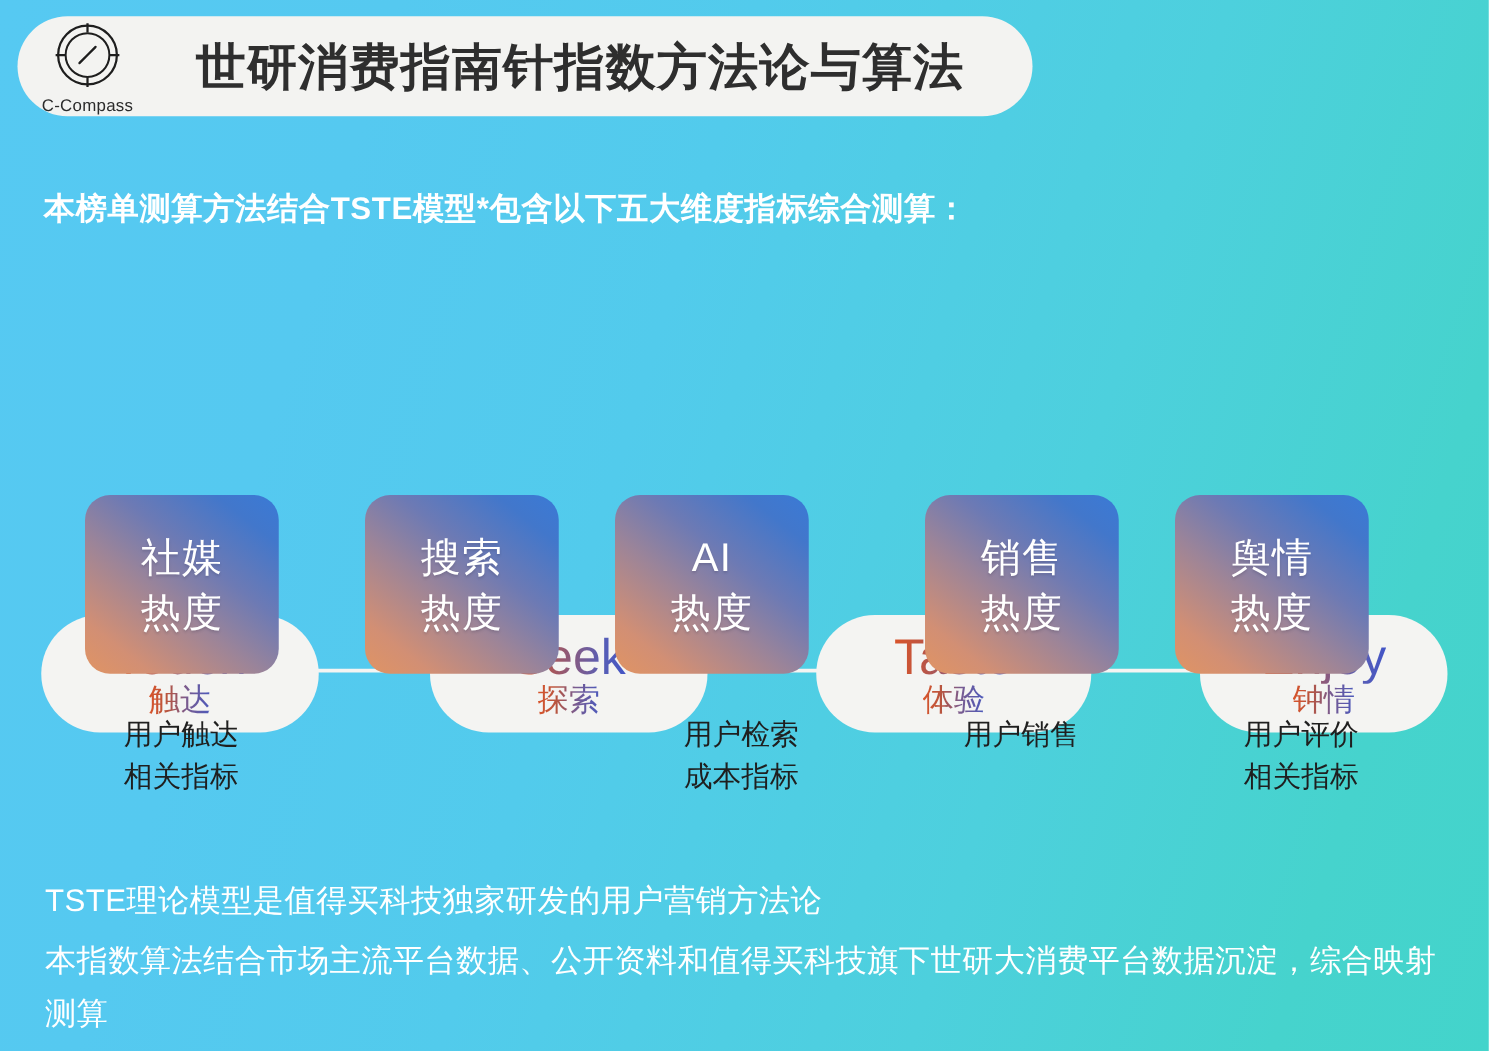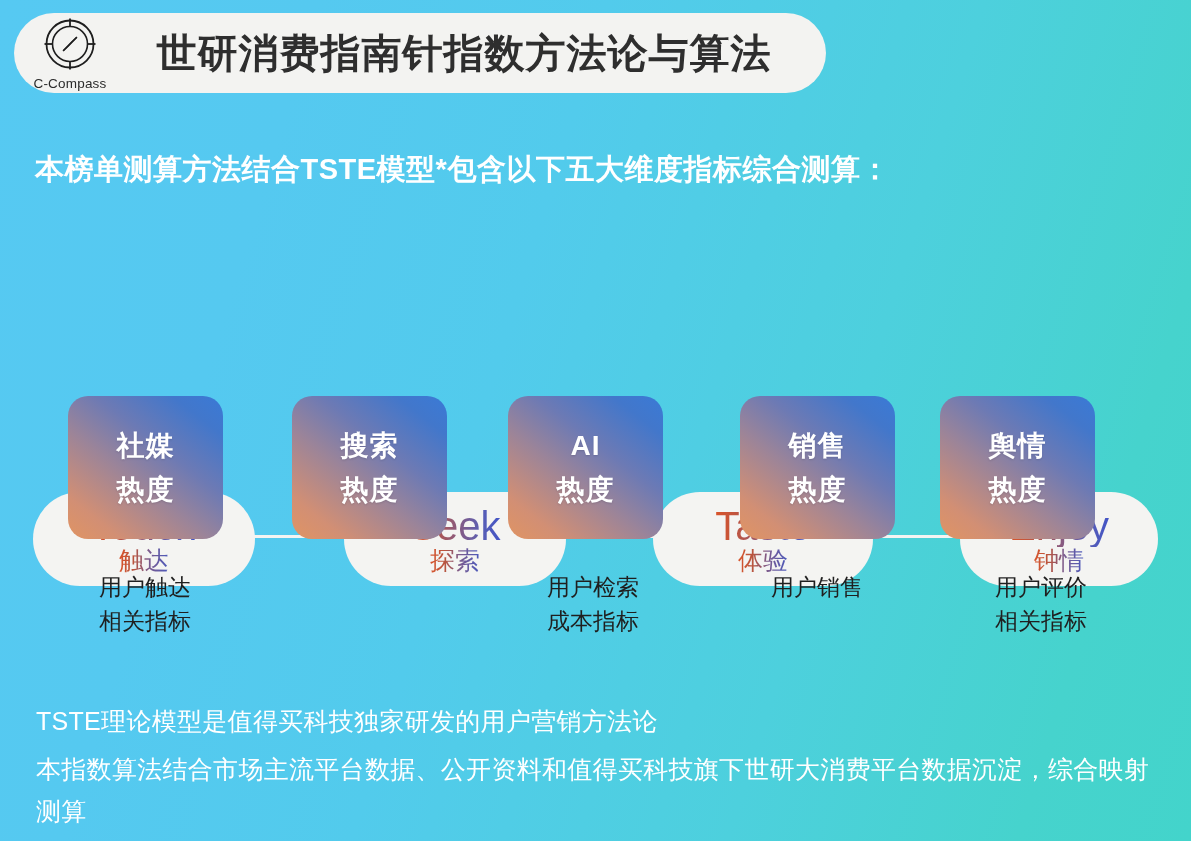--- a/index.html
+++ b/index.html
@@ -64,21 +64,21 @@
     letter-spacing: 1px;
     padding-right: 24px;
     font-family: "Liberation Sans", "DejaVu Sans", sans-serif;
   }
 
   
   #intro-line {
     position: absolute;
     left: 35px;
     top: 150px;
-    font-size: 29px;
+    font-size: 25px;
     font-weight: bold;
     color: #ffffff;
     letter-spacing: .5px;
     white-space: nowrap;
   }
 
   
   #pill-row {
     position: absolute;
     left: 0;
@@ -136,23 +136,23 @@
     height: 143px;
     border-radius: 20px;
     background: linear-gradient(38deg, #e09463 0%, #d28f74 16%, #9b8499 42%, #6d7ab4 62%, #4277cb 85%, #3a7ad6 100%);
     display: flex;
     flex-direction: column;
     align-items: center;
     justify-content: center;
   }
   .dim-card-l1, .dim-card-l2 {
     color: #ffffff;
-    font-size: 28px;
+    font-size: 32px;
     line-height: 44px;
-    font-weight: bold;
+    font-weight: normal;
     letter-spacing: 1px;
     font-family: "Liberation Sans", "DejaVu Sans", sans-serif;
     text-shadow: 0 1px 2px rgba(40,40,60,.18);
   }
 
   .dim-caption {
     position: absolute;
     top: 570px;
     width: 190px;
     text-align: center;
@@ -231,21 +231,21 @@
   </div>
 
   <div class="dim-card" style="left:68px;">
     <span class="dim-card-l1">社媒</span>
     <span class="dim-card-l2">热度</span>
   </div>
   <div class="dim-card" style="left:292px;">
     <span class="dim-card-l1">搜索</span>
     <span class="dim-card-l2">热度</span>
   </div>
-  <div class="dim-card" style="left:508px;">
+  <div class="dim-card" style="left:492px;">
     <span class="dim-card-l1">AI</span>
     <span class="dim-card-l2">热度</span>
   </div>
   <div class="dim-card" style="left:740px;">
     <span class="dim-card-l1">销售</span>
     <span class="dim-card-l2">热度</span>
   </div>
   <div class="dim-card" style="left:940px;">
     <span class="dim-card-l1">舆情</span>
     <span class="dim-card-l2">热度</span>

